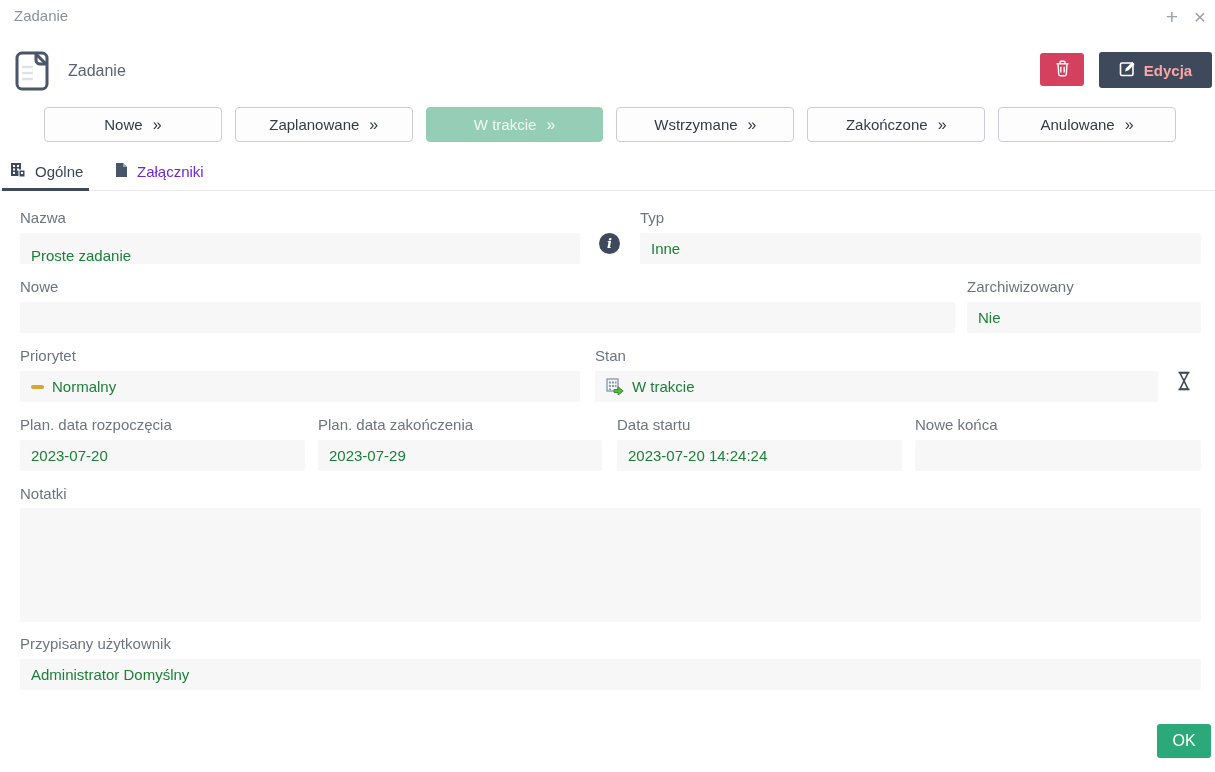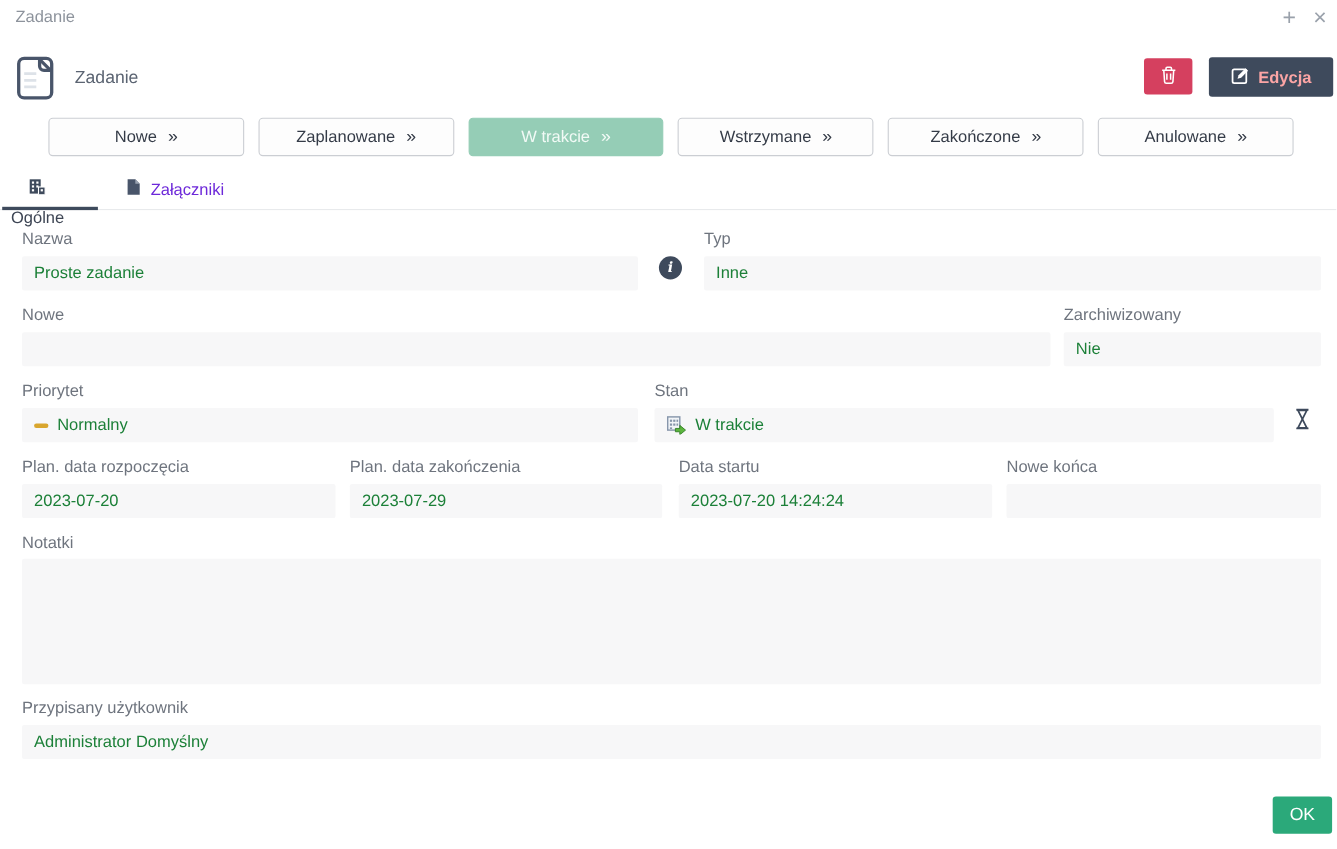--- a/index.html
+++ b/index.html
@@ -31,21 +31,21 @@
             font-family:inherit; }
   .wf-btn .chev { font-size:16px; }
   .wf-btn.active { background:#95cdb6; border-color:#95cdb6; color:#f2faf6; }
 
   
   .tab-row { left:0; top:160px; width:1215px; height:31px; border-bottom:1px solid #e8eaec; }
   .tab { position:absolute; top:2px; display:flex; align-items:center; gap:9px; font-size:15px;
          color:#6d28d9; cursor:pointer; }
   .tab-ogolne { left:10px; }
   .tab-zalaczniki { left:115px; }
-  .tab.active { color:#3d4554;flex-direction:column; }
+  .tab.active { color:#3d4554; }
   .tab-underline { left:2px; top:28px; width:87px; height:3px; background:#3e4a5c; }
 
   
   .lbl { font-size:15px; color:#6e747e; }
   .field { background:#f7f7f8; border-radius:2px; height:31px; display:flex; align-items:center;
            padding:0 11px; gap:8px; font-size:15px; color:#1c8038; cursor:text; }
   .field.empty { color:transparent; }
   .notes { background:#f7f7f8; border:none; border-radius:2px; resize:none; font-family:inherit;
            font-size:15px; color:#1c8038; padding:8px 11px; cursor:text; }
 
@@ -149,21 +149,21 @@
         <path d="M1 1 h7 l4 4 v10 H1 Z" fill="#49556a"></path>
         <path d="M8 1 l4 4 H8 Z" fill="#9aa3b1"></path>
       </svg>
     </span>
     <span>Załączniki</span>
   </div>
   <div class="abs tab-underline"></div>
 </div>
 
 <div class="abs lbl" style="left:20px; top:209px;">Nazwa</div>
-<div class="abs field" style="left:20px; top:233px; width:560px;">
+<div class="abs field" style="left:20px; top:233px; width:560px;align-items:flex-end;">
   <span>Proste zadanie</span>
 </div>
 <div class="abs info-badge">i</div>
 
 <div class="abs lbl" style="left:640px; top:209px;">Typ</div>
 <div class="abs field" style="left:640px; top:233px; width:561px;">
   <span>Inne</span>
 </div>
 
 <div class="abs lbl" style="left:20px; top:278px;">Nowe</div>

